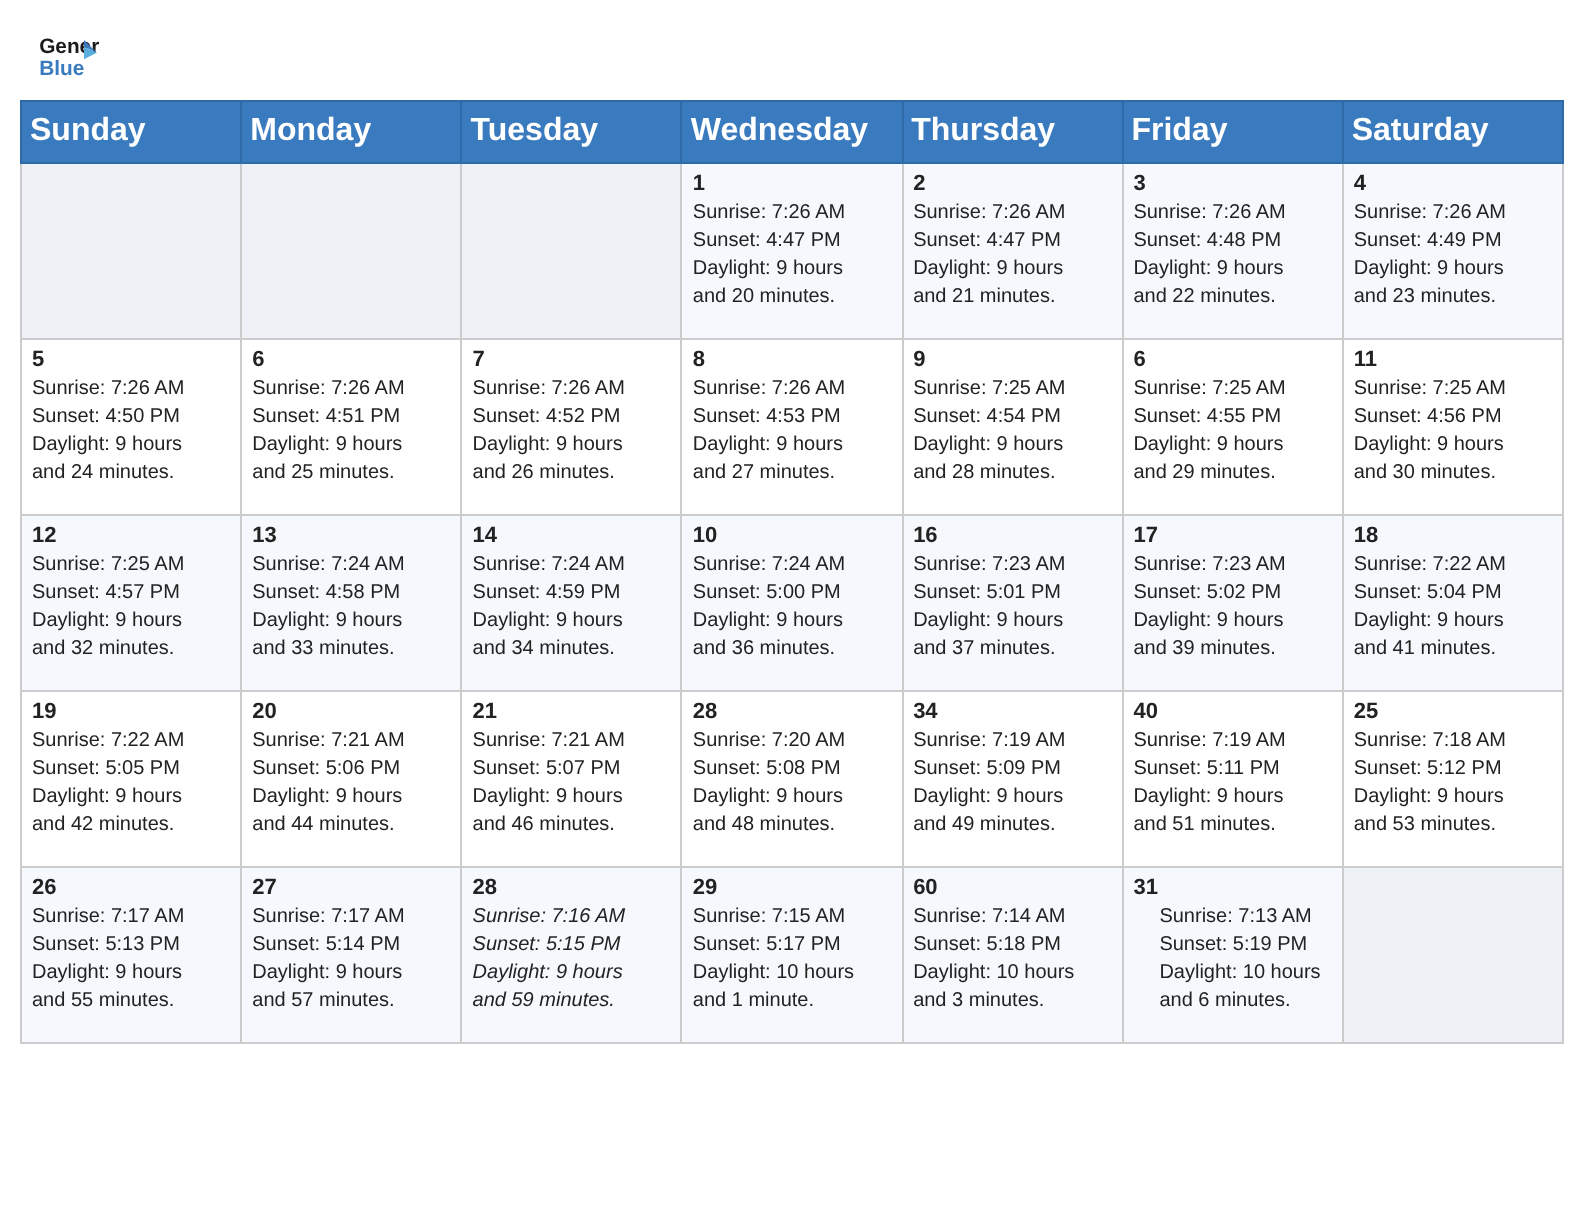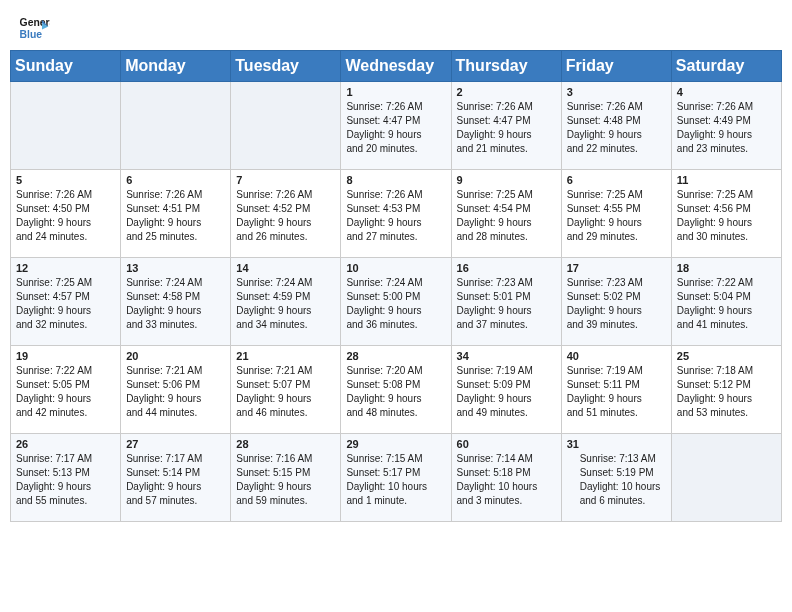--- a/index.html
+++ b/index.html
@@ -311,21 +311,21 @@
           </td>
           <td>
             <div class="day-num">27</div>
             <div class="day-info" style="white-space: pre-line;">Sunrise: 7:17 AM
 Sunset: 5:14 PM
 Daylight: 9 hours
 and 57 minutes.</div>
           </td>
           <td>
             <div class="day-num">28</div>
-            <div class="day-info" style="white-space: pre-line;">Sunrise: 7:16 AM
+            <div class="day-info" style="white-space: pre-line; font-style: italic;">Sunrise: 7:16 AM
 Sunset: 5:15 PM
 Daylight: 9 hours
 and 59 minutes.</div>
           </td>
           <td>
             <div class="day-num">29</div>
             <div class="day-info" style="white-space: pre-line;">Sunrise: 7:15 AM
 Sunset: 5:17 PM
 Daylight: 10 hours
 and 1 minute.</div>

